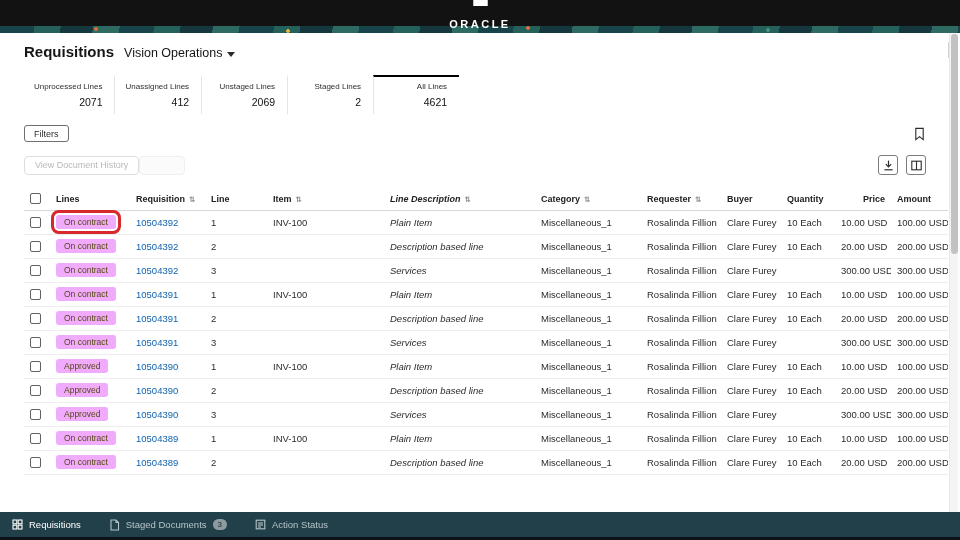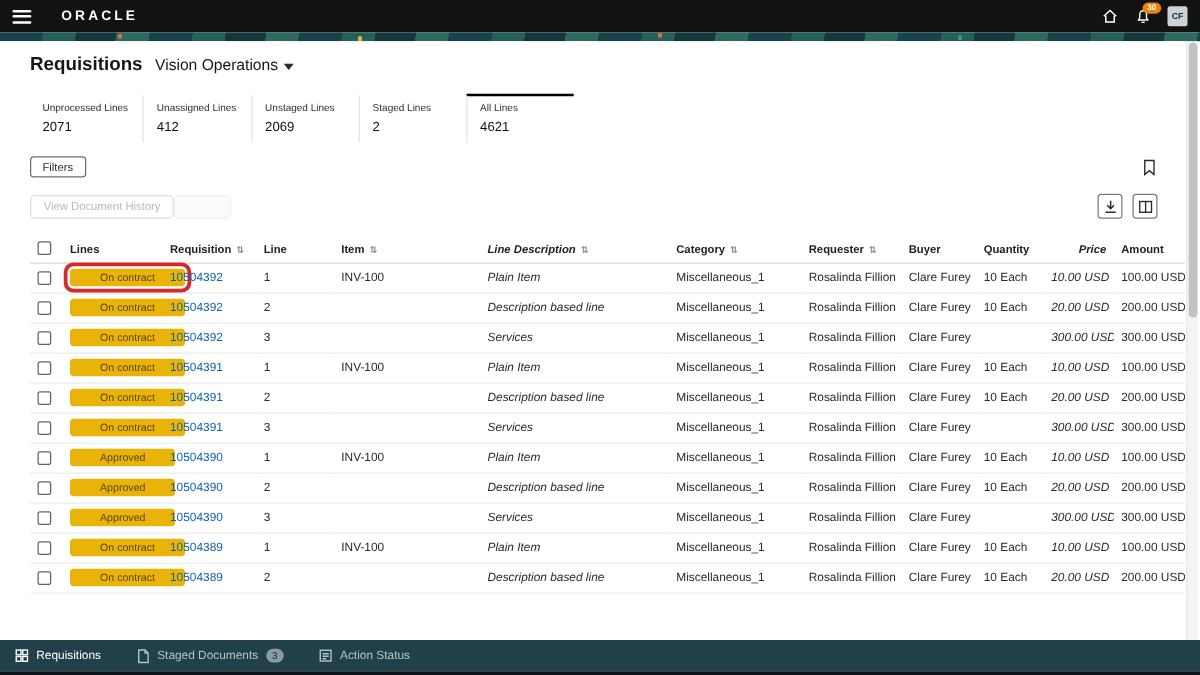--- a/index.html
+++ b/index.html
@@ -3,21 +3,21 @@
 <meta charset="utf-8">
 <style>
   * { box-sizing: border-box; }
   html,body { margin:0; padding:0; }
   body {
     width:960px; height:540px; overflow:hidden; position:relative;
     font-family:"Liberation Sans", sans-serif; background:#fff; color:#222;
   }
 
   
-  .topbar { height:26px; background:#121212; display:flex; align-items:center; padding:0 10px; gap:24px; }
+  .topbar { height:26px; background:#121212; display:flex; align-items:center; padding:0 10px; gap:12px;flex-direction:column; }
   .hamburger { width:15px; height:11px; display:flex; flex-direction:column; justify-content:space-between; cursor:pointer; }
   .hamburger span { display:block; height:2px; background:#fff; border-radius:1px; }
   .brand { color:#fff; font-weight:bold; font-size:11px; letter-spacing:2.5px; }
   .topbar-right { margin-left:auto; display:flex; align-items:center; gap:13px; }
   .icon-plain { display:flex; align-items:center; justify-content:center; }
   .bell-wrap { position:relative; }
   .notif-badge {
     position:absolute; top:-5px; right:-8px; background:#e8830f; color:#fff;
     font-size:6.5px; font-weight:bold; border-radius:7px; padding:1px 4px; line-height:1.2;
   }
@@ -36,21 +36,21 @@
   }
 
   
   .main { position:absolute; top:33px; left:0; right:12px; bottom:28px; padding-left:24px; overflow:hidden; background:#fff; }
 
   .title-row { margin-top:10px; display:flex; align-items:baseline; }
   .page-title { font-size:15px; font-weight:bold; color:#161616; margin:0; }
   .context-picker { margin-left:10px; font-size:12.5px; color:#161616; display:inline-flex; align-items:center; gap:5px; cursor:pointer; }
   .caret-down { width:0; height:0; border-left:4px solid transparent; border-right:4px solid transparent; border-top:5px solid #2b2b2b; margin-top:2px; }
 
-  .tabs { display:flex; margin-top:15px; }
+  .tabs { display:flex; margin-top:15px;text-align:right; }
   .tab { border-top:2px solid transparent; padding:5px 12px 6px 10px; min-width:86px; cursor:pointer; }
   .tab + .tab { border-left:1px solid #e4e4e4; }
   .tab.active { border-top-color:#000; }
   .tab-label { display:block; font-size:8px; color:#2e2e2e; white-space:nowrap; }
   .tab-value { display:block; font-size:10.5px; font-weight:normal; color:#111; margin-top:5px; }
 
   .search-row { margin-top:17px; position:relative; width:604px; }
   .search-input { width:100%; height:22px; border:1px solid #8f8f8f; border-radius:4px; padding:0 30px 0 10px;
     font-size:9.5px; font-family:inherit; color:#333; outline:none; }
   .search-icon { position:absolute; right:9px; top:4px; cursor:pointer; }
@@ -79,25 +79,25 @@
   .col-check { width:26px; }
   .col-status { width:80px; overflow:visible; }
   .col-requisition { width:75px; }
   .col-line { width:62px; }
   .col-item { width:117px; }
   .col-line-description { width:151px;font-style:italic; }
   .col-category { width:106px; }
   .col-requester { width:80px; }
   .col-buyer { width:60px; }
   .col-quantity { width:54px; }
-  .col-price { width:56px; text-align:right;font-style:italic; }
+  .col-price { width:56px; text-align:right; }
   .col-amount { width:86px; }
 
   .checkbox { width:11px; height:11px; border:1px solid #5f6368; border-radius:2px; background:#fff; cursor:pointer; }
-  .badge { display:inline-block; padding:2px 24px; border-radius:3px; background:#eab308; color:#564712; font-size:8.5px; }
+  .badge { display:inline-block; padding:2px 8px; border-radius:3px; background:#f0abfc; color:#564712; font-size:8.5px; }
   .badge.highlighted { box-shadow: 0 0 0 2px #fff, 0 0 0 5px #d8282b; }
   a.link { color:#0f62ac; text-decoration:none; font-size:9.5px; }
 
   
   .scrollbar { position:absolute; right:2px; top:33px; bottom:28px; width:9px; background:#f4f4f4; border-left:1px solid #e9e9e9; }
   .scroll-thumb { position:absolute; top:1px; left:1px; width:7px; height:46%; background:#c2c2c2; border-radius:4px; cursor:pointer; }
 
   
   .footer { position:absolute; left:0; right:0; bottom:3px; height:25px; background:#21404a;
     display:flex; align-items:center; padding:0 12px; gap:28px; }

